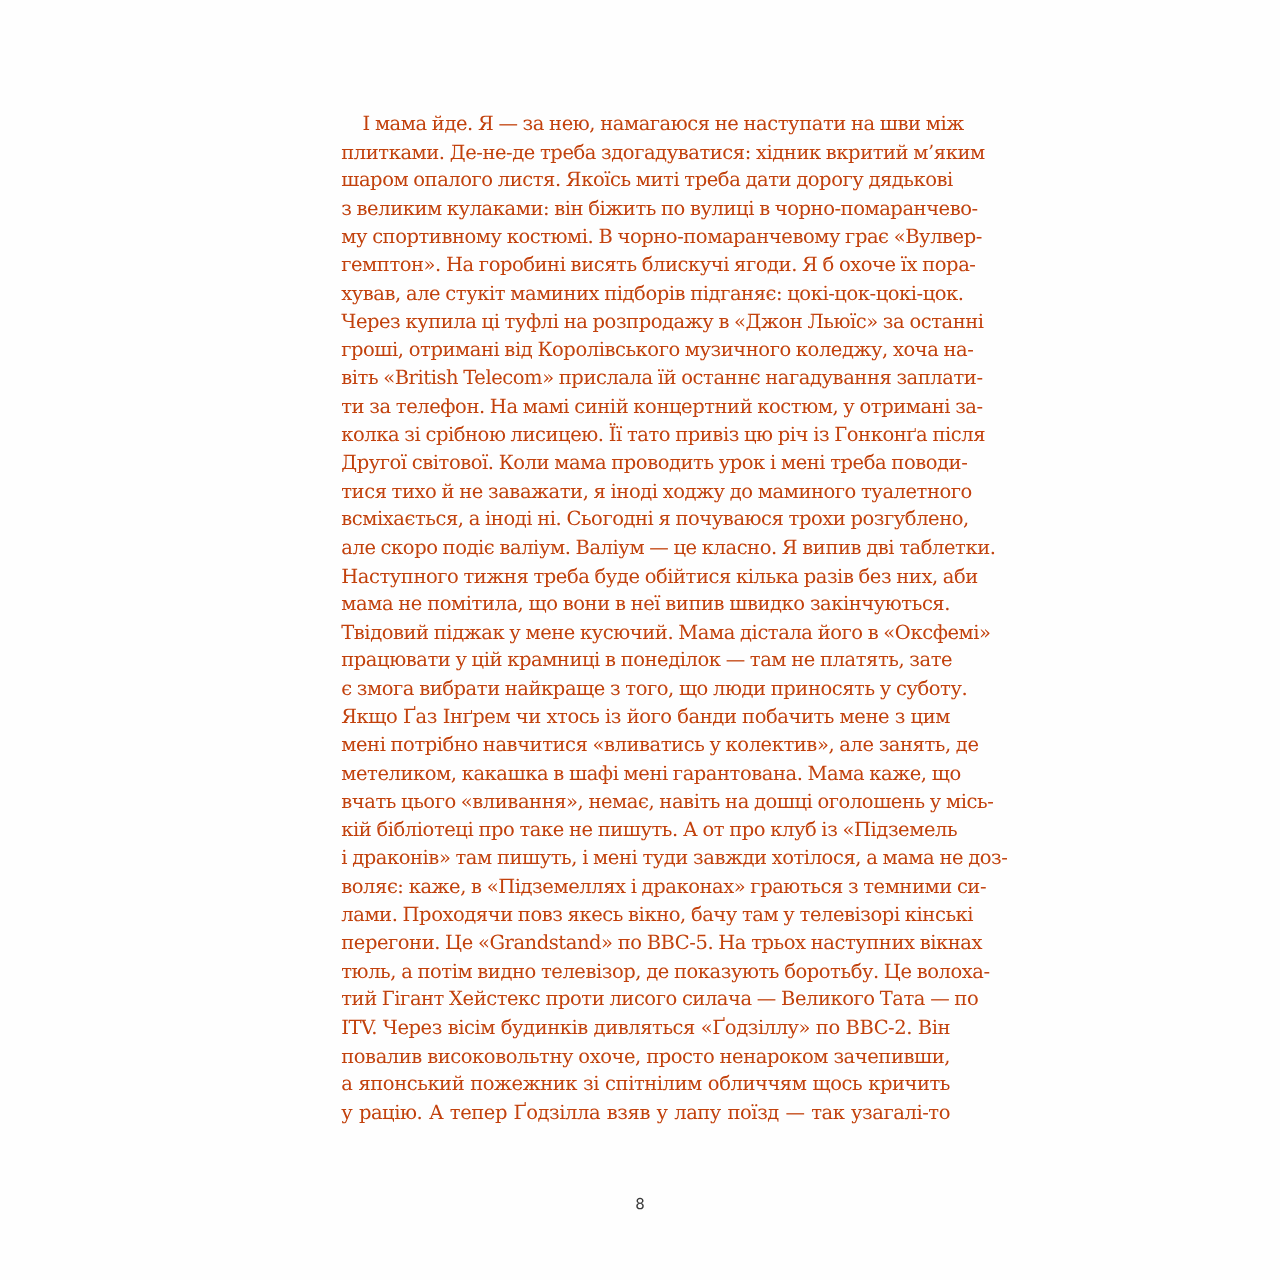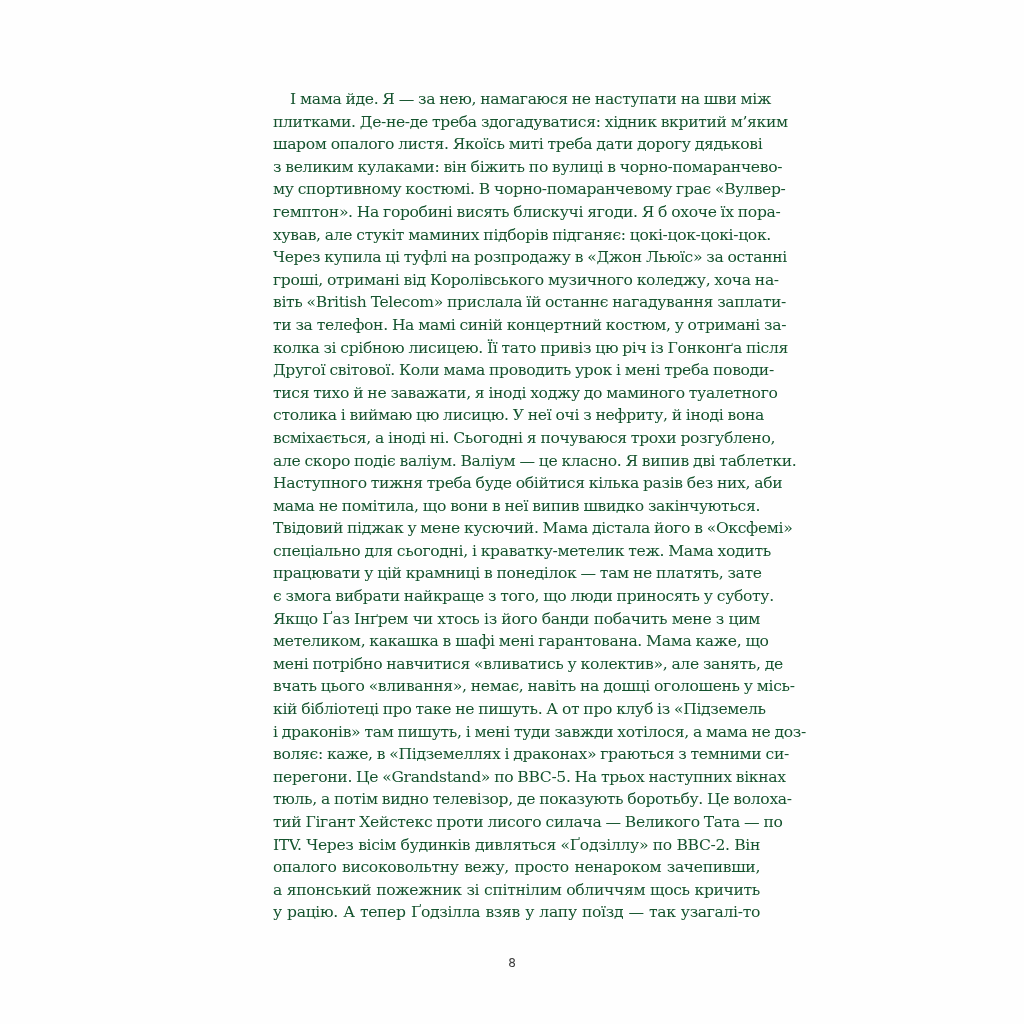--- a/index.html
+++ b/index.html
@@ -1,21 +1,21 @@
 <!DOCTYPE html>
 <html><head>
 <meta charset="utf-8">
 <style>
   html, body { margin:0; padding:0; background:#ffffff; }
   body { width:1024px; height:1024px; position:relative; overflow:hidden; }
   .page { position:absolute; left:0; top:0; width:1024px; height:1024px; background:#fefefe; }
   .text-block {
     position:absolute; left:273px; top:88px; width:487px;
     font-family:"DejaVu Serif", "Liberation Serif", serif;
-    color:#14532d;
+    color:#c2410c;
   }
   .line {
     display:block; height:22.6px; line-height:22.6px;
     font-size:15.6px; white-space:nowrap;
     text-align:justify; text-align-last:justify;
     letter-spacing:-0.35px; word-spacing:-0.5px;
   }
   .line.indent { padding-left:17px; }
   .line.last { text-align-last:justify; }
   .it { }
@@ -37,38 +37,37 @@
     <span class="line">му спортивному костюмі. В чорно-помаранчевому грає «Вулвер-</span>
     <span class="line">гемптон». На горобині висять блискучі ягоди. Я б охоче їх пора-</span>
     <span class="line"><span>хував, але стукіт маминих підборів підганяє:</span> <span class="it">цокі-цок-цокі-цок.</span></span>
     <span class="line">Через купила ці туфлі на розпродажу в «Джон Льюїс» за останні</span>
     <span class="line">гроші, отримані від Королівського музичного коледжу, хоча на-</span>
     <span class="line">віть «British Telecom» прислала їй останнє нагадування заплати-</span>
     <span class="line">ти за телефон. На мамі синій концертний костюм, у отримані за-</span>
     <span class="line">колка зі срібною лисицею. Її тато привіз цю річ із Гонконґа після</span>
     <span class="line">Другої світової. Коли мама проводить урок і мені треба поводи-</span>
     <span class="line">тися тихо й не заважати, я іноді ходжу до маминого туалетного</span>
-    <span class="line">столика і виймаю цю лисицю. У неї очі з нефриту, й іноді вона</span>
     <span class="line">всміхається, а іноді ні. Сьогодні я почуваюся трохи розгублено,</span>
     <span class="line">але скоро подіє валіум. Валіум — це класно. Я випив дві таблетки.</span>
     <span class="line">Наступного тижня треба буде обійтися кілька разів без них, аби</span>
     <span class="line">мама не помітила, що вони в неї випив швидко закінчуються.</span>
     <span class="line">Твідовий піджак у мене кусючий. Мама дістала його в «Оксфемі»</span>
-    <span class="line">спеціально для сьогодні, і краватку-метелик теж. Мама ходить</span>
     <span class="line">працювати у цій крамниці в понеділок — там не платять, зате</span>
     <span class="line">є змога вибрати найкраще з того, що люди приносять у суботу.</span>
     <span class="line">Якщо Ґаз Інґрем чи хтось із його банди побачить мене з цим</span>
+    <span class="line">мені потрібно навчитися «вливатись у колектив», але занять, де</span>
     <span class="line">метеликом, какашка в шафі мені гарантована. Мама каже, що</span>
-    <span class="line">мені потрібно навчитися «вливатись у колектив», але занять, де</span>
     <span class="line">вчать цього «вливання», немає, навіть на дошці оголошень у місь-</span>
     <span class="line">кій бібліотеці про таке не пишуть. А от про клуб із «Підземель</span>
     <span class="line">і драконів» там пишуть, і мені туди завжди хотілося, а мама не доз-</span>
     <span class="line">воляє: каже, в «Підземеллях і драконах» граються з темними си-</span>
+    <span class="line">лами. Проходячи повз якесь вікно, бачу там у телевізорі кінські</span>
     <span class="line">перегони. Це «Grandstand» по BBC-5. На трьох наступних вікнах</span>
     <span class="line">тюль, а потім видно телевізор, де показують боротьбу. Це волоха-</span>
     <span class="line">тий Гігант Хейстекс проти лисого силача — Великого Тата — по</span>
     <span class="line">ITV. Через вісім будинків дивляться «Ґодзіллу» по BBC-2. Він</span>
-    <span class="line">опалого високовольтну вежу, просто ненароком зачепивши,</span>
+    <span class="line">повалив високовольтну охоче, просто ненароком зачепивши,</span>
     <span class="line">а японський пожежник зі спітнілим обличчям щось кричить</span>
     <span class="line last">у рацію. А тепер Ґодзілла взяв у лапу поїзд — так узагалі-то</span>
   </div>
   <div class="page-number">8</div>
 </div>
 
 </body></html>

